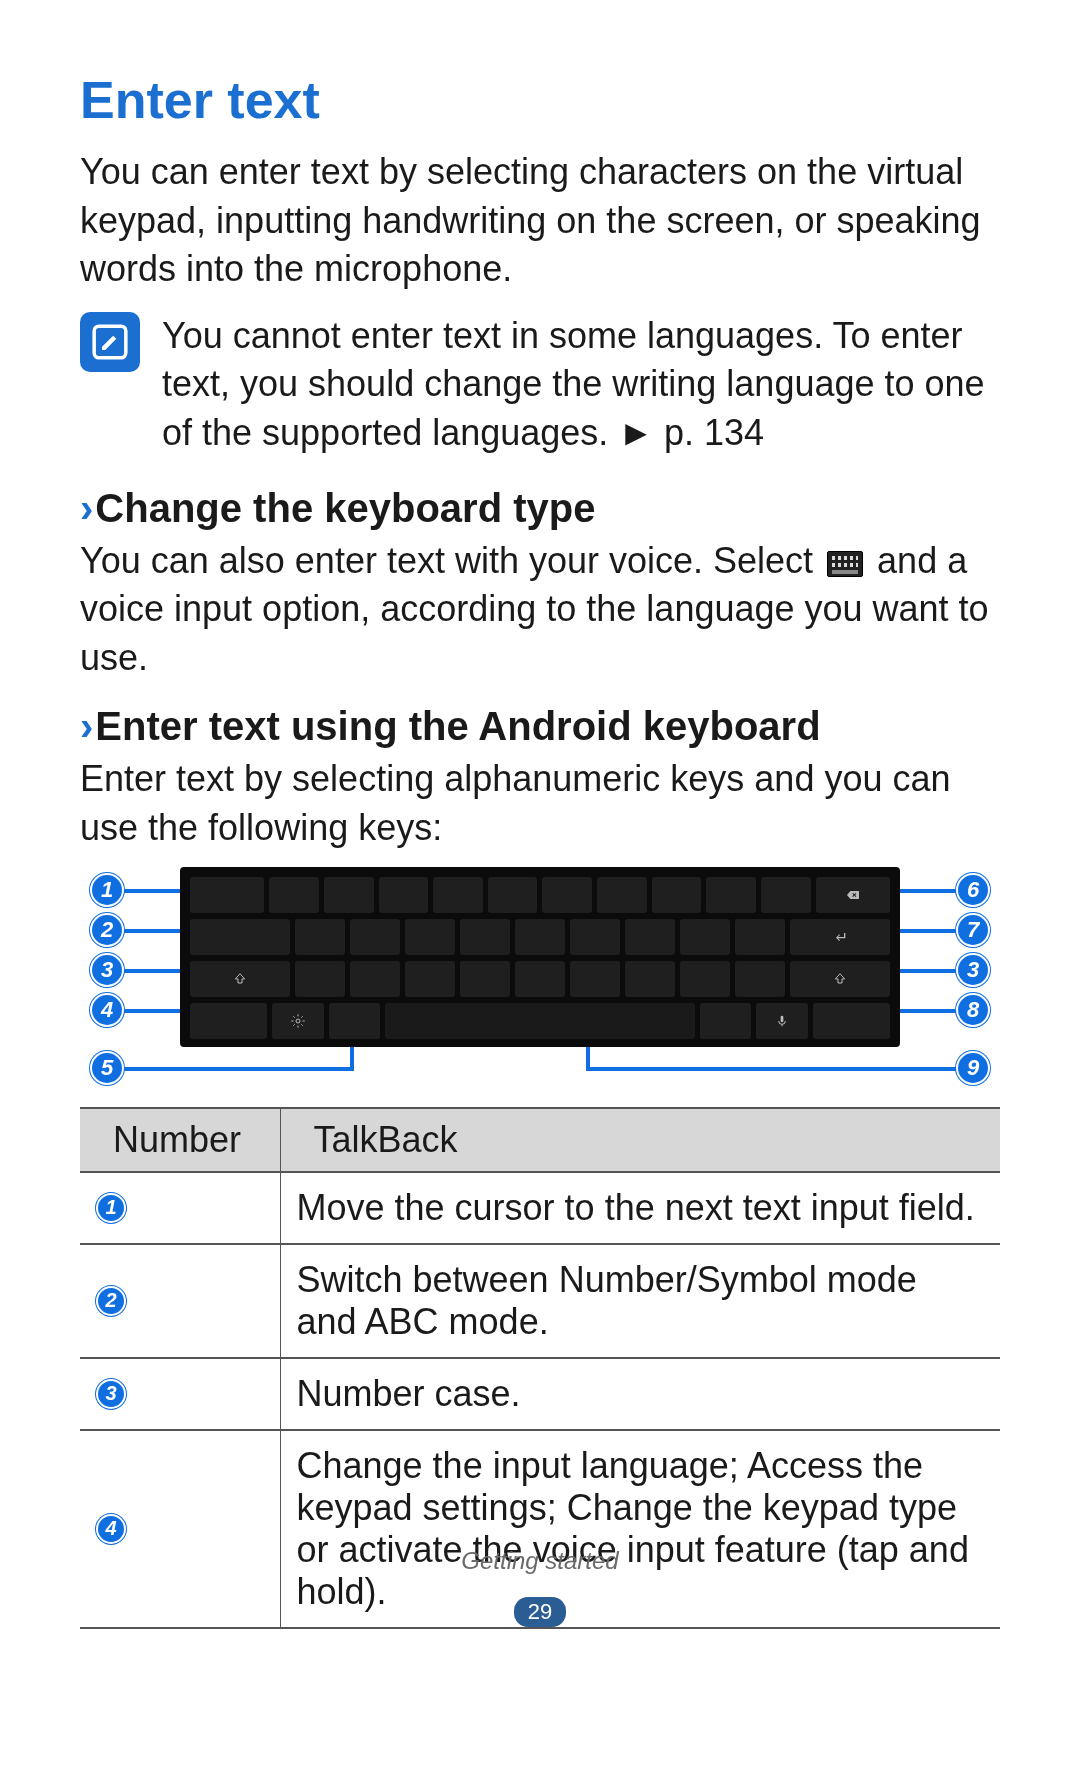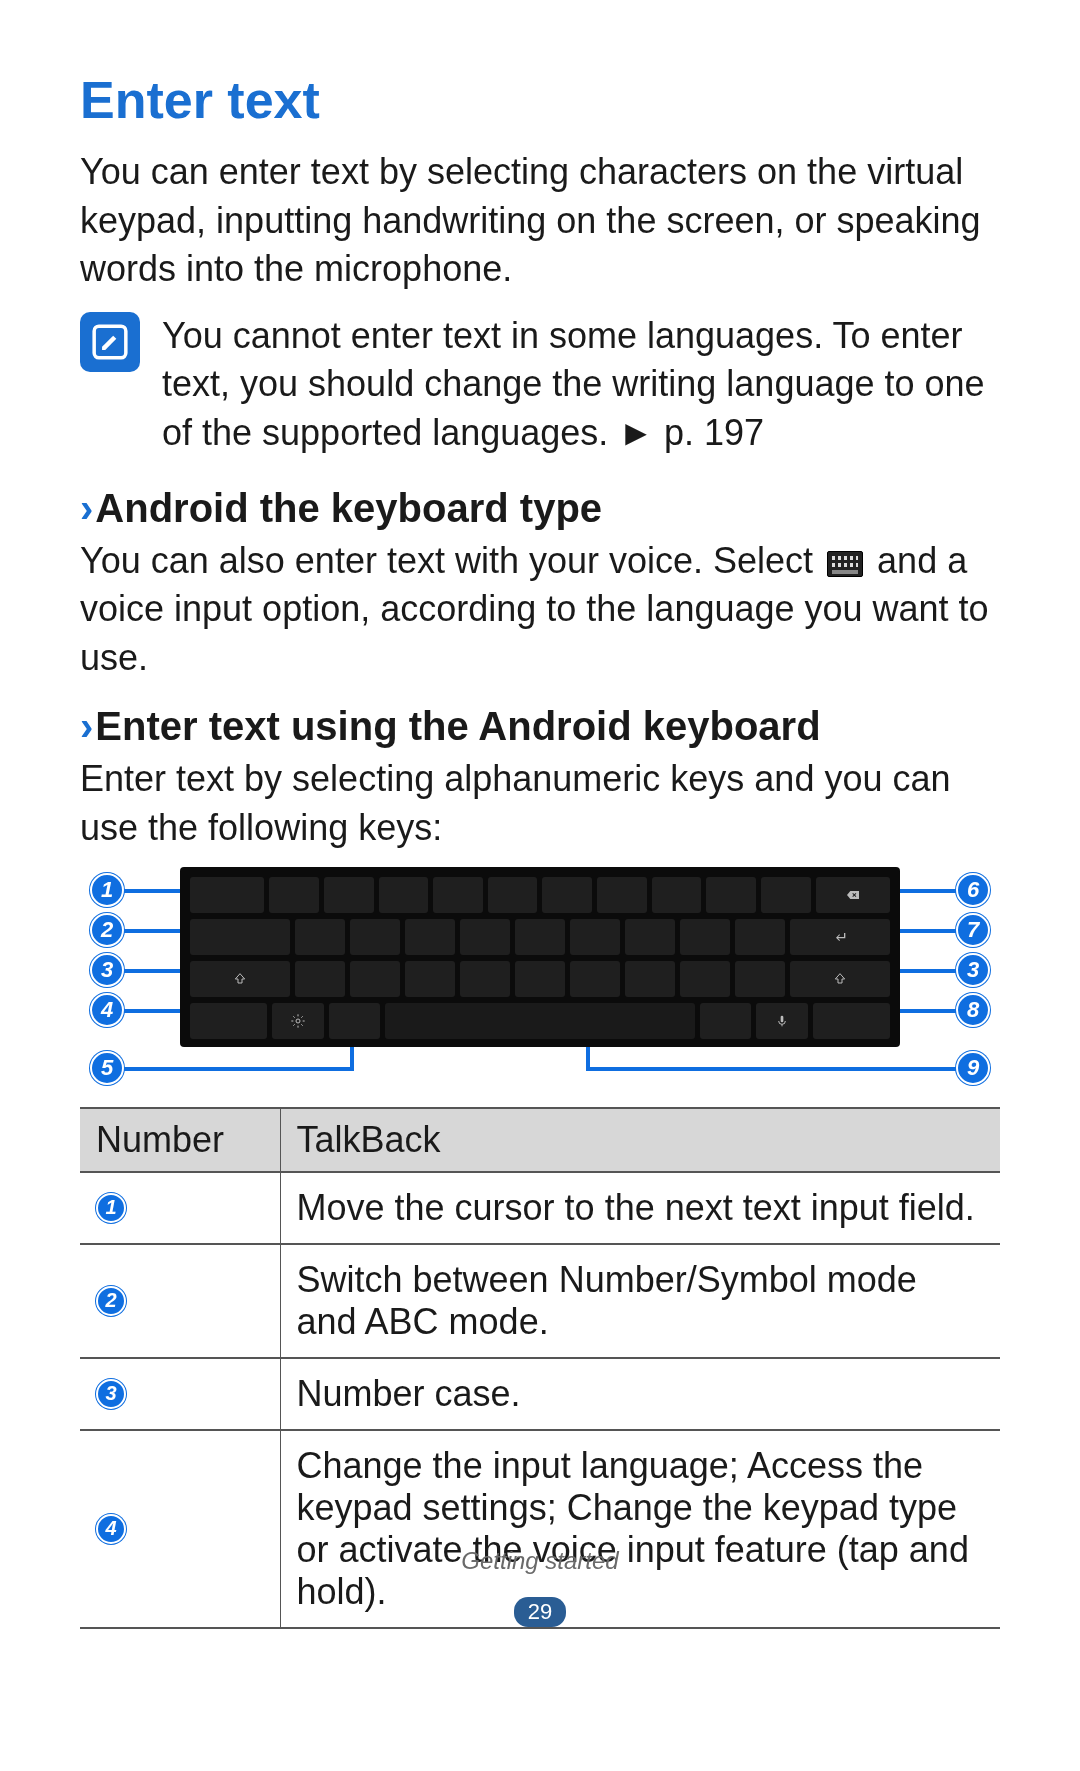--- a/index.html
+++ b/index.html
@@ -21,21 +21,21 @@
   .row { display:flex; gap:5px; flex:1; }
   .key { background:#1f1f1f; border-radius:3px; flex:1; position:relative; display:flex; align-items:center; justify-content:center;}
   .key svg { width:16px; height:16px; opacity:.9;}
   .key.wide15 { flex:1.5; } .key.wide2 { flex:2; } .key.space { flex:6; background:#1a1a1a;}
   .badge { width:34px; height:34px; border-radius:50%; background:#0f6ee0; color:#fff; font-weight:700; font-size:22px; display:flex; align-items:center; justify-content:center; font-style:italic; border:2px solid #fff; box-shadow:0 0 0 1px #0f6ee0;}
   .badge.sm { width:30px; height:30px; font-size:20px;}
   .leadr { position:absolute; height:4px; background:#0f6ee0; }
   .leadv { position:absolute; width:4px; background:#0f6ee0; }
   .badge-pos { position:absolute; }
   .tbl { width: 100%; border-collapse: collapse; margin-top: 6px; font-size: 36px;}
-  .tbl th { text-align:left; font-weight:400; background:#d7d7d7; border-top:2px solid #555; border-bottom:2px solid #555; padding:10px 16px;}
+  .tbl th { text-align:left; font-weight:400; background:#d7d7d7; border-top:2px solid #555; border-bottom:2px solid #555; padding:10px 33px;}
   .tbl th:first-child { width:200px; border-right:1px solid #555;}
   .tbl td { border-bottom:2px solid #555; padding:14px 16px; vertical-align:middle;}
   .tbl td.nc { text-align:center; border-right:1px solid #555;}
   .footer { position:absolute; left:0; right:0; bottom:34px; text-align:center;}
   .footer .sec { font-style:italic; color:#6a6a6a; font-size:24px; margin-bottom:22px;}
   .footer .pg { display:inline-block; background:#2a5d94; color:#fff; font-size:22px; padding:2px 14px; border-radius:14px;}
 </style>
 </head>
 <body>
 
@@ -45,25 +45,25 @@
 
   <p class="p">You can enter text by selecting characters on the virtual keypad, inputting handwriting on the screen, or speaking words into the microphone.</p>
 
   <div class="note">
     <div class="note-icon">
       <svg viewBox="0 0 24 24" fill="none" stroke="#fff" stroke-width="2.2">
         <rect x="2" y="2" width="20" height="20" rx="3"></rect>
         <path d="M7 15l7-7 2 2-7 7H7v-2z" fill="#fff" stroke="none"></path>
       </svg>
     </div>
-    <div class="note-text">You cannot enter text in some languages. To enter text, you should change the writing language to one of the supported languages. ► p. 197</div>
+    <div class="note-text">You cannot enter text in some languages. To enter text, you should change the writing language to one of the supported languages. ► p. 134</div>
   </div>
 
   <h2 class="h2">
-    <span class="chev">›</span><span>Android the keyboard type</span>
+    <span class="chev">›</span><span>Change the keyboard type</span>
   </h2>
   <p class="p">
     <span>You can also enter text with your voice. Select </span><span class="inline-icon"></span><span> and a voice input option, according to the language you want to use.</span>
   </p>
 
   <h2 class="h2">
     <span class="chev">›</span><span>Enter text using the Android keyboard</span>
   </h2>
   <p class="p">Enter text by selecting alphanumeric keys and you can use the following keys:</p>
 

